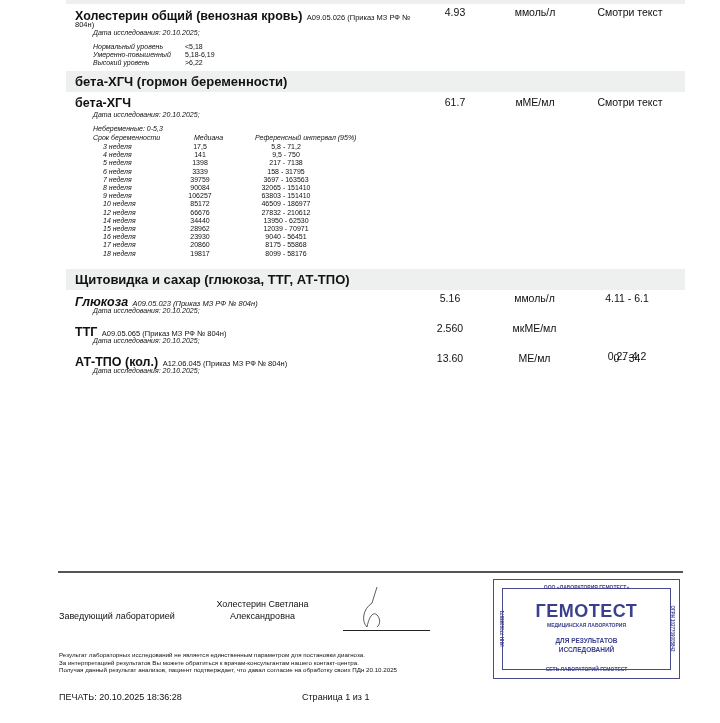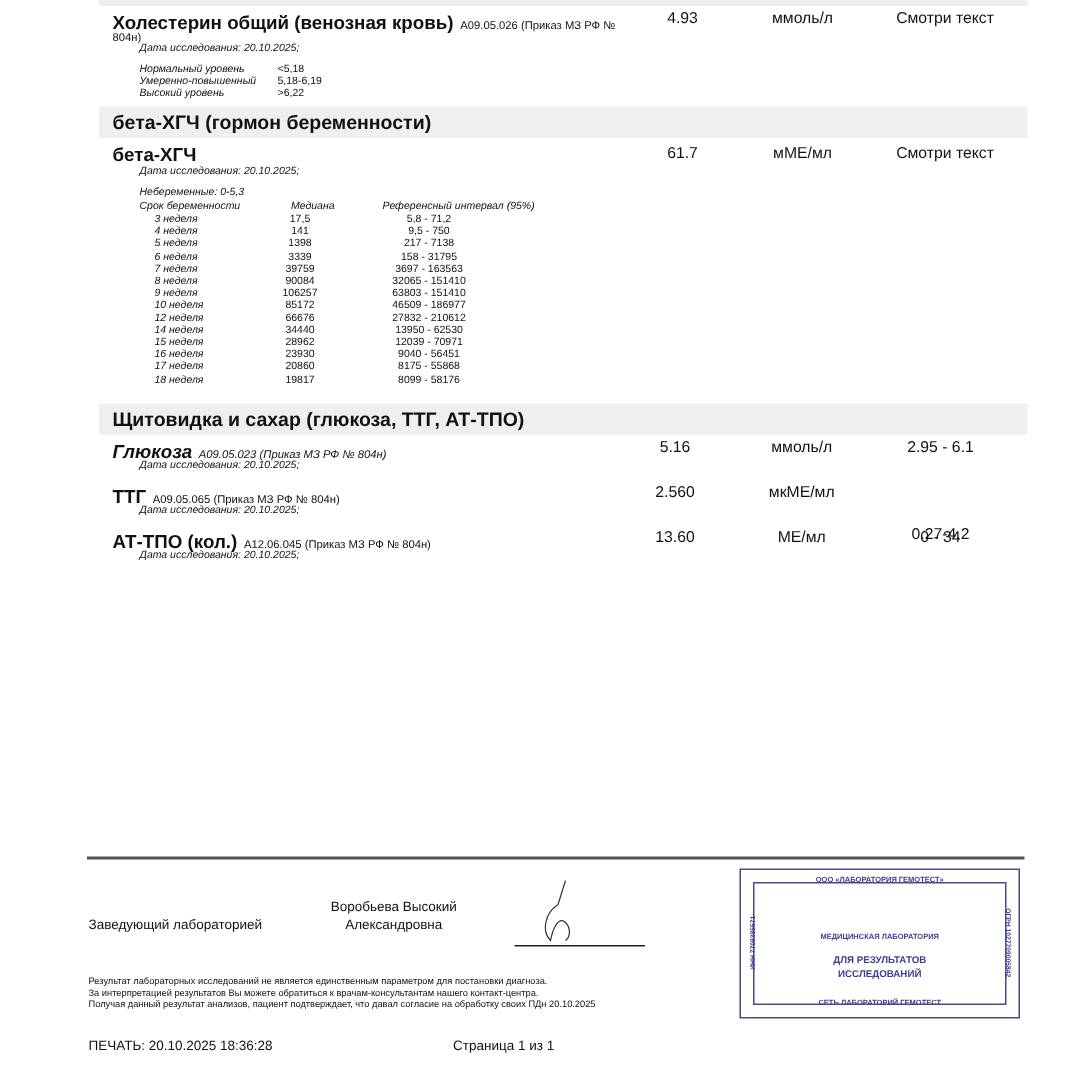--- a/index.html
+++ b/index.html
@@ -131,51 +131,52 @@
     </div>
   </div>
 
 <div class="band" style="top:269px;height:21px;"></div>
 <div class="abs sec-title" style="left:75px;top:272px;">Щитовидка и сахар (глюкоза, ТТГ, АТ-ТПО)</div>
 <div id="thyroid-tests">
     <div class="abs " style="left:75px;top:292px;font-style:italic;"><span class="test-name">Глюкоза</span> <span class="code">  A09.05.023 (Приказ МЗ РФ № 804н)</span></div>
     <div class="abs date" style="left:93px;top:307px;">Дата исследования: 20.10.2025;</div>
     <div class="abs val" style="left:420px;top:292px;width:60px;">5.16</div>
     <div class="abs val" style="left:497px;top:292px;width:75px;">ммоль/л</div>
-    <div class="abs val" style="left:587px;top:292px;width:80px;">2.95 - 6.1</div>
+    <div class="abs val" style="left:587px;top:292px;width:80px;">4.11 - 6.1</div>
     <div class="abs " style="left:75px;top:322px;"><span class="test-name">ТТГ</span> <span class="code">  A09.05.065 (Приказ МЗ РФ № 804н)</span></div>
     <div class="abs date" style="left:93px;top:337px;">Дата исследования: 20.10.2025;</div>
     <div class="abs val" style="left:420px;top:322px;width:60px;">2.560</div>
     <div class="abs val" style="left:497px;top:322px;width:75px;text-align:center;">мкМЕ/мл</div>
     <div class="abs val" style="left:587px;top:322px;width:80px;margin-top:28px;">0.27-4.2</div>
     <div class="abs " style="left:75px;top:352px;"><span class="test-name">АТ-ТПО (кол.)</span> <span class="code">  A12.06.045 (Приказ МЗ РФ № 804н)</span></div>
     <div class="abs date" style="left:93px;top:367px;">Дата исследования: 20.10.2025;</div>
     <div class="abs val" style="left:420px;top:352px;width:60px;">13.60</div>
     <div class="abs val" style="left:497px;top:352px;width:75px;">МЕ/мл</div>
     <div class="abs val" style="left:587px;top:352px;width:80px;">0 - 34</div>
   </div>
 
 <div class="hr"></div>
 <div class="abs small" style="left:59px;top:611px;">Заведующий лабораторией</div>
-<div class="abs small" style="left:200px;top:599px;width:125px;text-align:center;">Воробьева Высокий</div>
+<div class="abs small" style="left:200px;top:599px;width:125px;text-align:center;">Холестерин Светлана</div>
 <div class="abs small" style="left:200px;top:611px;width:125px;text-align:center;">Александровна</div>
 <svg style="position:absolute;left:355px;top:585px;" width="40" height="45">
   <path d="M22 2 L17 18 C 8 24, 6 36, 12 42 C 14 32, 18 26, 22 30 C 26 34, 25 40, 22 42" fill="none" stroke="#333" stroke-width="0.8"></path>
 </svg>
 <div class="sigline"></div>
 <div id="disclaimer" style="position:absolute;left:59px;top:651px;">
     <div class="tiny" style="white-space: nowrap;">Результат лабораторных исследований не является единственным параметром для постановки диагноза.</div>
     <div class="tiny" style="white-space: nowrap;">За интерпретацией результатов Вы можете обратиться к врачам-консультантам нашего контакт-центра.</div>
     <div class="tiny" style="white-space: nowrap;">Получая данный результат анализов, пациент подтверждает, что давал согласие на обработку своих ПДн 20.10.2025</div>
   </div>
 <div class="abs small" style="left:59px;top:692px;">ПЕЧАТЬ: 20.10.2025 18:36:28</div>
 <div class="abs small" style="left:302px;top:692px;">Страница 1 из 1</div>
 
 <div class="stamp">
   <div class="stamp-inner"></div>
   <div class="st" style="left:0;right:0;top:4px;font-size:5px;">ООО «ЛАБОРАТОРИЯ ГЕМОТЕСТ»</div>
+  <div class="st" style="left:0;right:0;top:21px;font-size:18px;letter-spacing:0.5px;">ГЕМОТЕСТ</div>
   <div class="st" style="left:0;right:0;top:42px;font-size:5px;">МЕДИЦИНСКАЯ ЛАБОРАТОРИЯ</div>
   <div class="st" style="left:0;right:0;top:57px;font-size:6.5px;">ДЛЯ РЕЗУЛЬТАТОВ</div>
   <div class="st" style="left:0;right:0;top:66px;font-size:6.5px;">ИССЛЕДОВАНИЙ</div>
   <div class="st" style="left:0;right:0;top:86px;font-size:5px;">СЕТЬ ЛАБОРАТОРИЙ ГЕМОТЕСТ</div>
   <div class="st" style="left:-22px;top:46px;font-size:4.5px;transform:rotate(-90deg);width:60px;">ИНН 7709385571</div>
   <div class="st" style="left:148px;top:46px;font-size:4.5px;transform:rotate(90deg);width:60px;">ОГРН 1027709005842</div>
 </div>
 
 </body></html>

